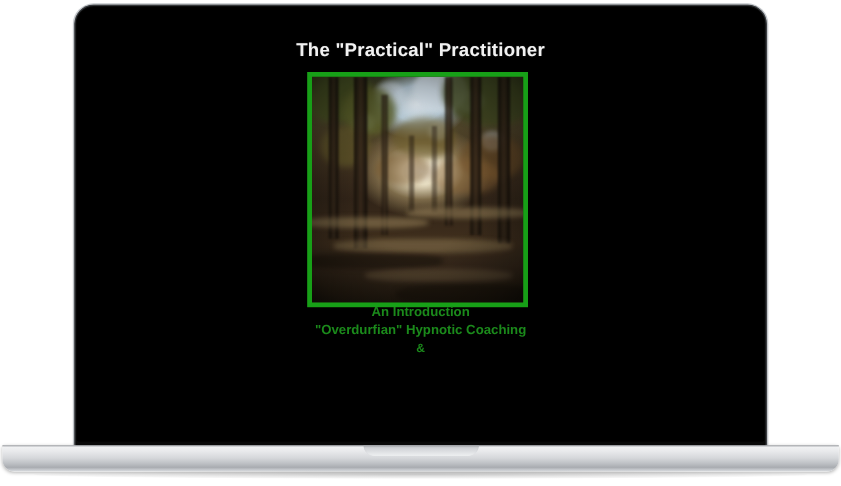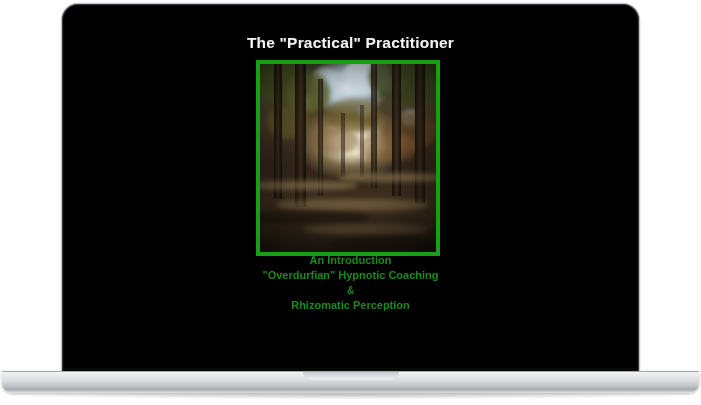--- a/index.html
+++ b/index.html
@@ -262,21 +262,20 @@
             <div class="streak dark" style="left:40%;top:92%;width:70%;height:9%;"></div>
 
             <div class="photo-vignette"></div>
           </div>
         </div>
 
         <div class="subtitle-block">
           <span class="subtitle-line">An Introduction</span>
           <span class="subtitle-line">"Overdurfian" Hypnotic Coaching</span>
           <span class="subtitle-line small">&amp;</span>
-          <span class="subtitle-line">Rhizomatic Perception</span>
         </div>
 
       </div>
     </div>
   </div>
 
   <div class="laptop-base">
     <div class="base-top-line"></div>
     <div class="base-notch"></div>
   </div>

